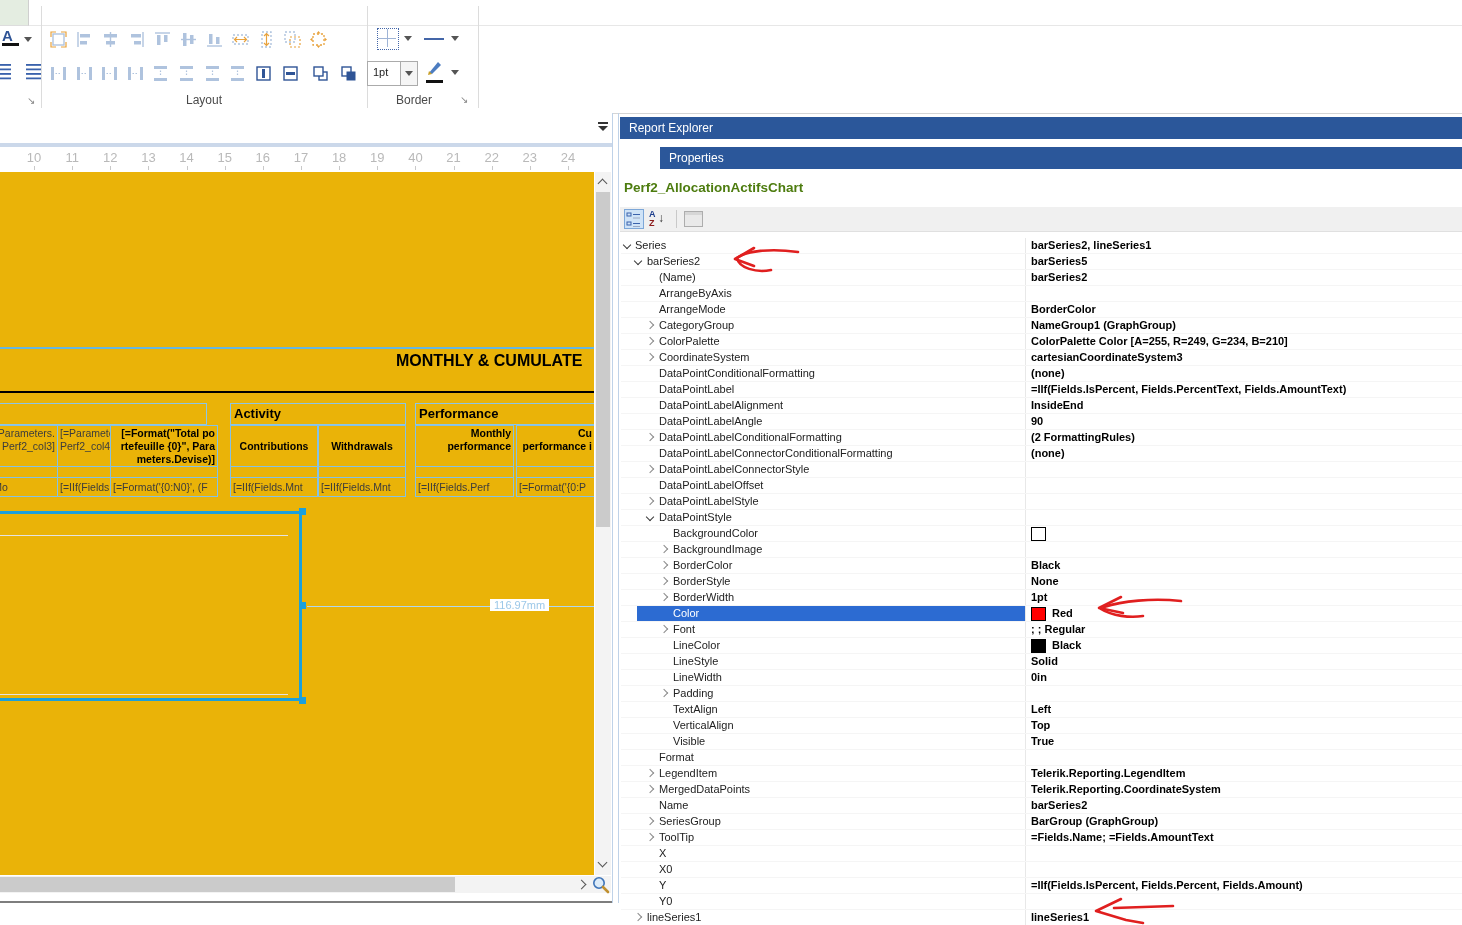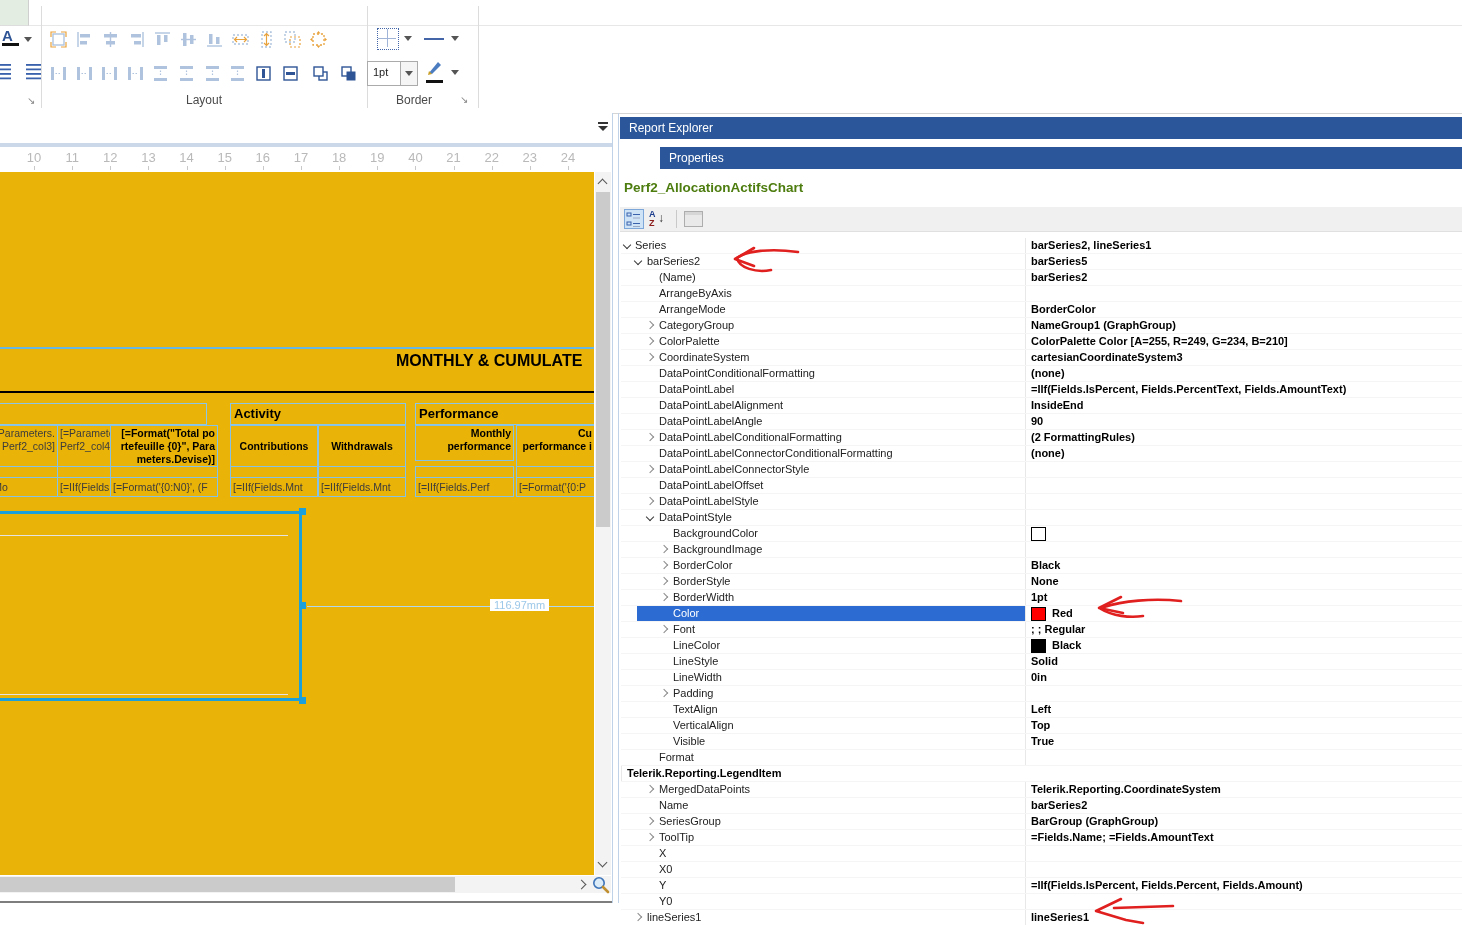--- a/index.html
+++ b/index.html
@@ -308,21 +308,21 @@
 
     <div class="abs tband" style="left:230px;top:231px;width:176px;height:22px;">Activity</div>
     <div class="abs tcell tcenter bold" style="left:230px;top:253px;width:88px;height:42px;">Contributions</div>
     <div class="abs tcell tcenter bold" style="left:318px;top:253px;width:88px;height:42px;">Withdrawals</div>
     <div class="abs tcell" style="left:230px;top:294px;width:88px;height:12px;"></div>
     <div class="abs tcell" style="left:318px;top:294px;width:88px;height:12px;"></div>
     <div class="abs tcell" style="left:230px;top:305px;width:88px;height:20px;line-height:17px;">[=IIf(Fields.Mnt</div>
     <div class="abs tcell" style="left:318px;top:305px;width:88px;height:20px;line-height:17px;">[=IIf(Fields.Mnt</div>
 
     <div class="abs tband" style="left:415px;top:231px;width:180px;height:22px;">Performance</div>
-    <div class="abs tcell tright bold" style="left:415px;top:253px;width:99px;height:36px;">Monthly
+    <div class="abs tcell tright bold" style="left:415px;top:253px;width:99px;height:42px;">Monthly
 performance</div>
     <div class="abs tcell tright bold" style="left:516px;top:253px;width:79px;height:42px;">Cu
 performance i</div>
     <div class="abs tcell" style="left:415px;top:294px;width:99px;height:12px;"></div>
     <div class="abs tcell" style="left:516px;top:294px;width:79px;height:12px;"></div>
     <div class="abs tcell" style="left:415px;top:305px;width:99px;height:20px;line-height:17px;">[=IIf(Fields.Perf</div>
     <div class="abs tcell" style="left:516px;top:305px;width:79px;height:20px;line-height:17px;">[=Format('{0:P</div>
 
     <div class="abs grayln" style="left:0;top:363px;width:288px;"></div>
     <div class="abs grayln" style="left:0;top:522px;width:288px;"></div>
@@ -575,20 +575,21 @@
           <span>True</span>
         </div>
       </div>
       <div class="prow">
         <div class="pname lv2"><span>Format</span></div>
         <div class="pval">
           <span></span>
         </div>
       </div>
       <div class="prow">
+        <div class="pname lv2"><span class="gchev closed"></span><span>LegendItem</span></div>
         <div class="pval">
           <span>Telerik.Reporting.LegendItem</span>
         </div>
       </div>
       <div class="prow">
         <div class="pname lv2"><span class="gchev closed"></span><span>MergedDataPoints</span></div>
         <div class="pval">
           <span>Telerik.Reporting.CoordinateSystem</span>
         </div>
       </div>

